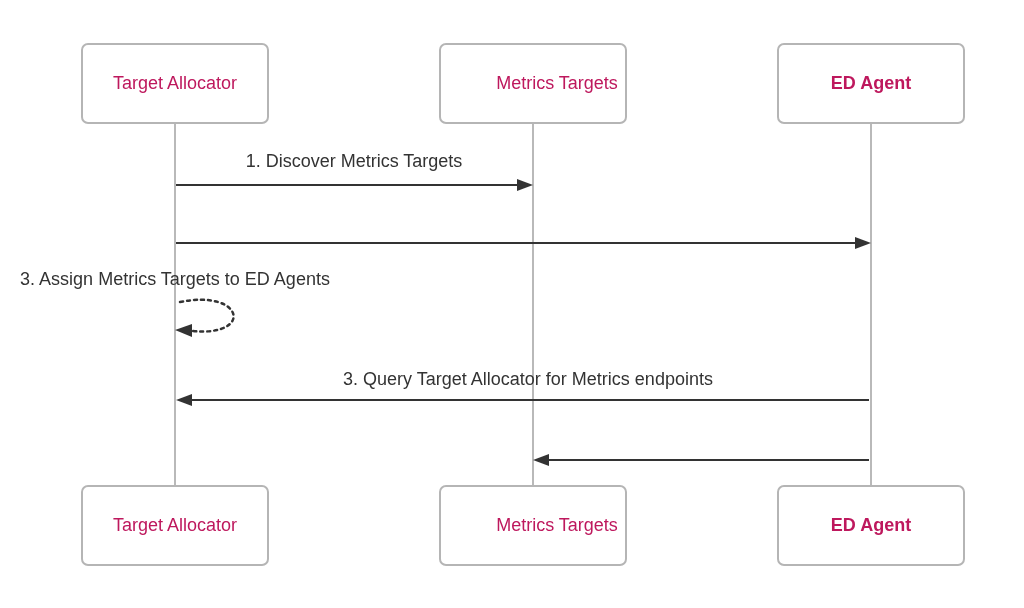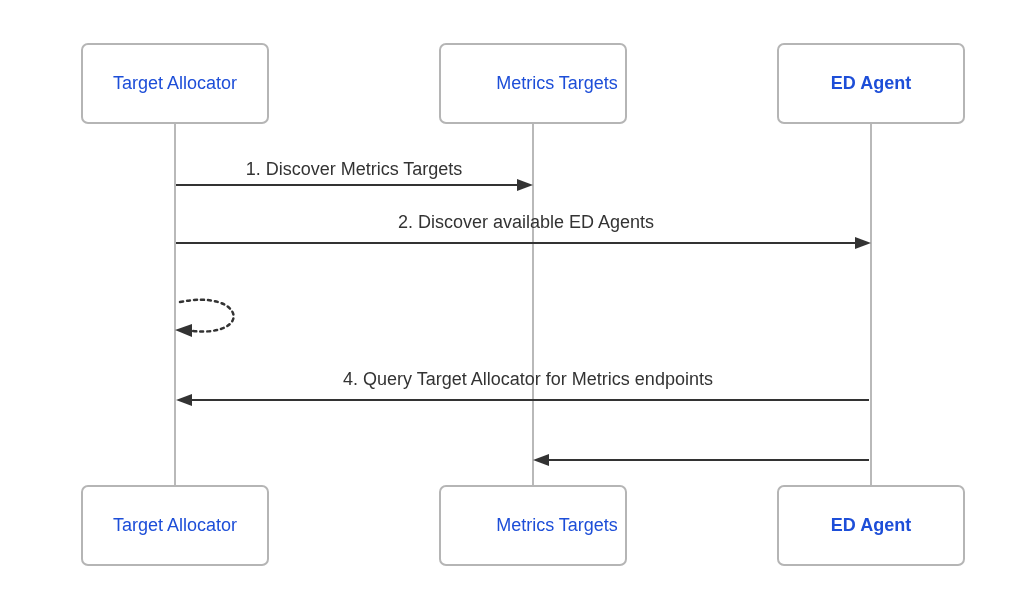--- a/index.html
+++ b/index.html
@@ -37,21 +37,21 @@
     border: 2px solid #b5b5b5;
     border-radius: 7px;
     box-sizing: border-box;
     display: flex;
     align-items: center;
     justify-content: center;
     z-index: 3;
   }
   .actor-box span {
     font-size: 18px;
-    color: #1d4ed8;
+    color: #be185d;
     white-space: nowrap;
   }
   .row-top { top: 43px; }
   .row-bottom { top: 485px; }
   .col-ta { left: 81px; }
   .col-mt { left: 439px; padding-left: 48px; }
   .col-ed { left: 777px; font-weight: bold; }
   .msg-label {
     position: absolute;
     transform: translateX(-50%);
@@ -107,17 +107,17 @@
   <div class="actor-box row-bottom col-ta">
     <span>Target Allocator</span>
   </div>
   <div class="actor-box row-bottom col-mt">
     <span>Metrics Targets</span>
   </div>
   <div class="actor-box row-bottom col-ed">
     <span>ED Agent</span>
   </div>
 
-  <div class="msg-label" style="left:354px; top:159px">1. Discover Metrics Targets</div>
-  <div class="msg-label" style="left:526px; top:212px">2. Discover available ED Agents</div>
-  <div class="msg-label" style="left:528px; top:369px">4. Query Target Allocator for Metrics endpoints</div>
+  <div class="msg-label" style="left:354px; top:151px">1. Discover Metrics Targets</div>
+  <div class="msg-label" style="left:175px; top:269px">3. Assign Metrics Targets to ED Agents</div>
+  <div class="msg-label" style="left:528px; top:369px">3. Query Target Allocator for Metrics endpoints</div>
 
 </div>
 
 </body></html>

